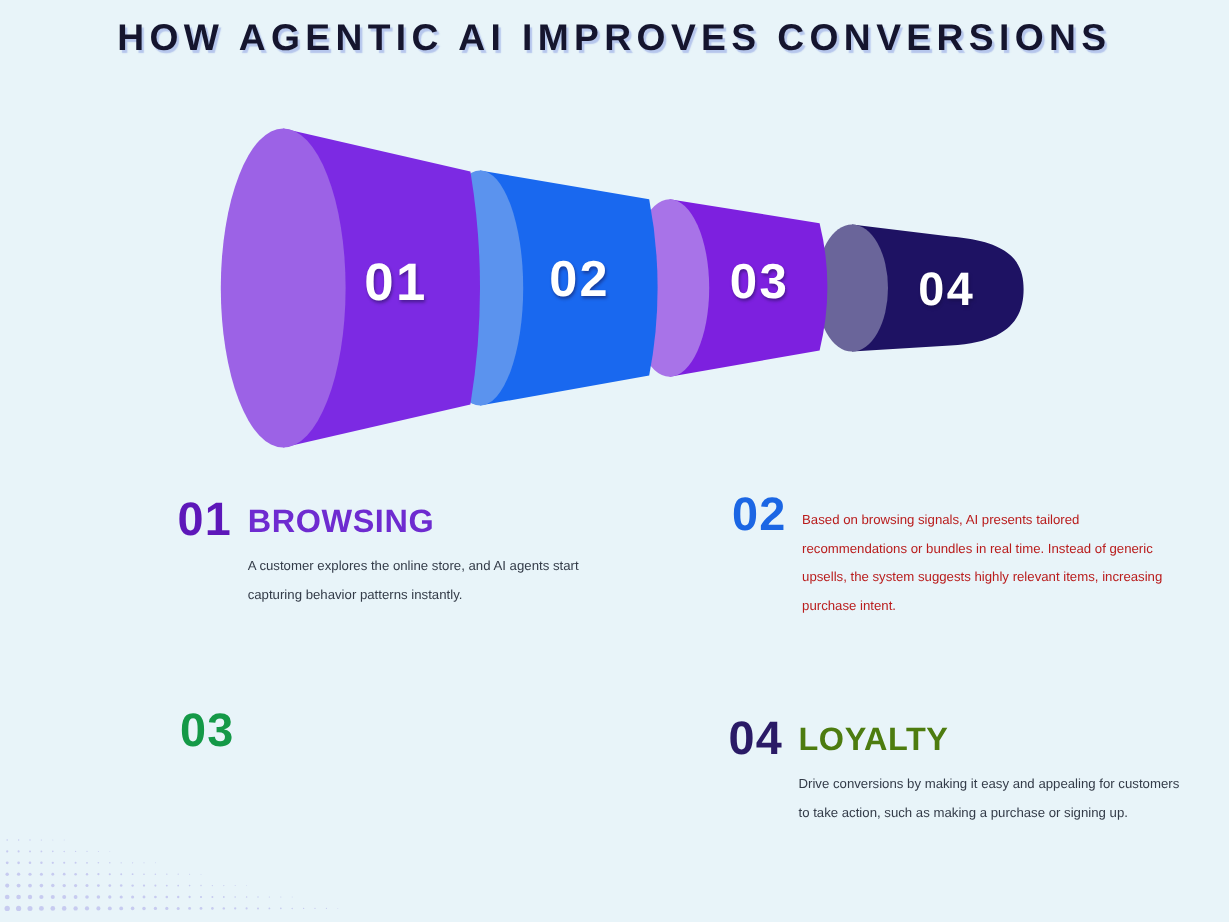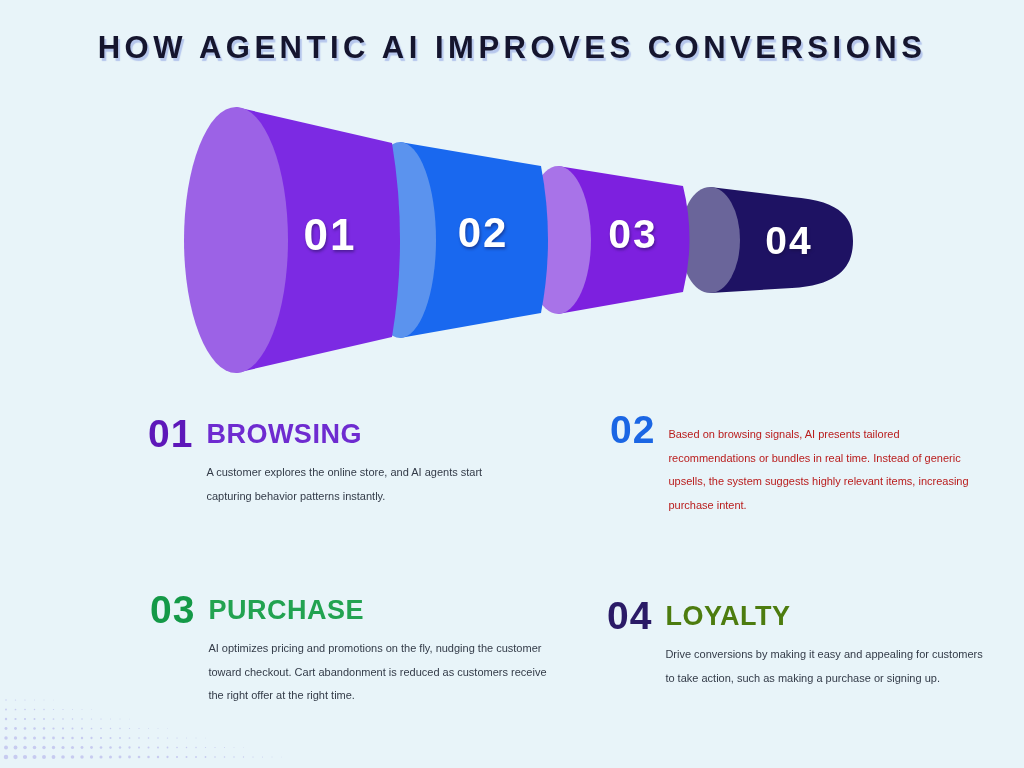--- a/index.html
+++ b/index.html
@@ -9,21 +9,21 @@
   }
   .canvas {
     position: relative;
     width: 1024px;
     height: 768px;
     overflow: hidden;
     background: #e8f4f9;
   }
   .title {
     position: absolute;
-    top: 30px;
+    top: 14px;
     left: 0;
     width: 1024px;
     text-align: center;
     font-size: 31px;
     font-weight: 800;
     letter-spacing: 4.5px;
     color: #15152e;
     text-shadow: 2px 2.5px 1px rgba(140,160,225,0.55);
     margin: 0;
   }
@@ -252,24 +252,20 @@
 
   <div class="section" id="sec-1">
     <div class="num" style="color: rgb(27, 102, 228);">02</div>
     <div class="sec-right">
       <div class="para" style="color: #b91c1c;">Based on browsing signals, AI presents tailored recommendations or bundles in real time. Instead of generic upsells, the system suggests highly relevant items, increasing purchase intent.</div>
     </div>
   </div>
 
   <div class="section" id="sec-2">
     <div class="num" style="color: rgb(20, 153, 71);">03</div>
-    <div class="sec-right">
-      <div class="head" style="color: rgb(34, 163, 81);">PURCHASE</div>
-      <div class="para" style="color: rgb(51, 59, 72);">AI optimizes pricing and promotions on the fly, nudging the customer toward checkout. Cart abandonment is reduced as customers receive the right offer at the right time.</div>
-    </div>
   </div>
 
   <div class="section" id="sec-3">
     <div class="num" style="color: rgb(42, 26, 102);">04</div>
     <div class="sec-right">
       <div class="head" style="color: #4d7c0f;">LOYALTY</div>
       <div class="para" style="color: rgb(51, 59, 72);">Drive conversions by making it easy and appealing for customers to take action, such as making a purchase or signing up.</div>
     </div>
   </div>
 

